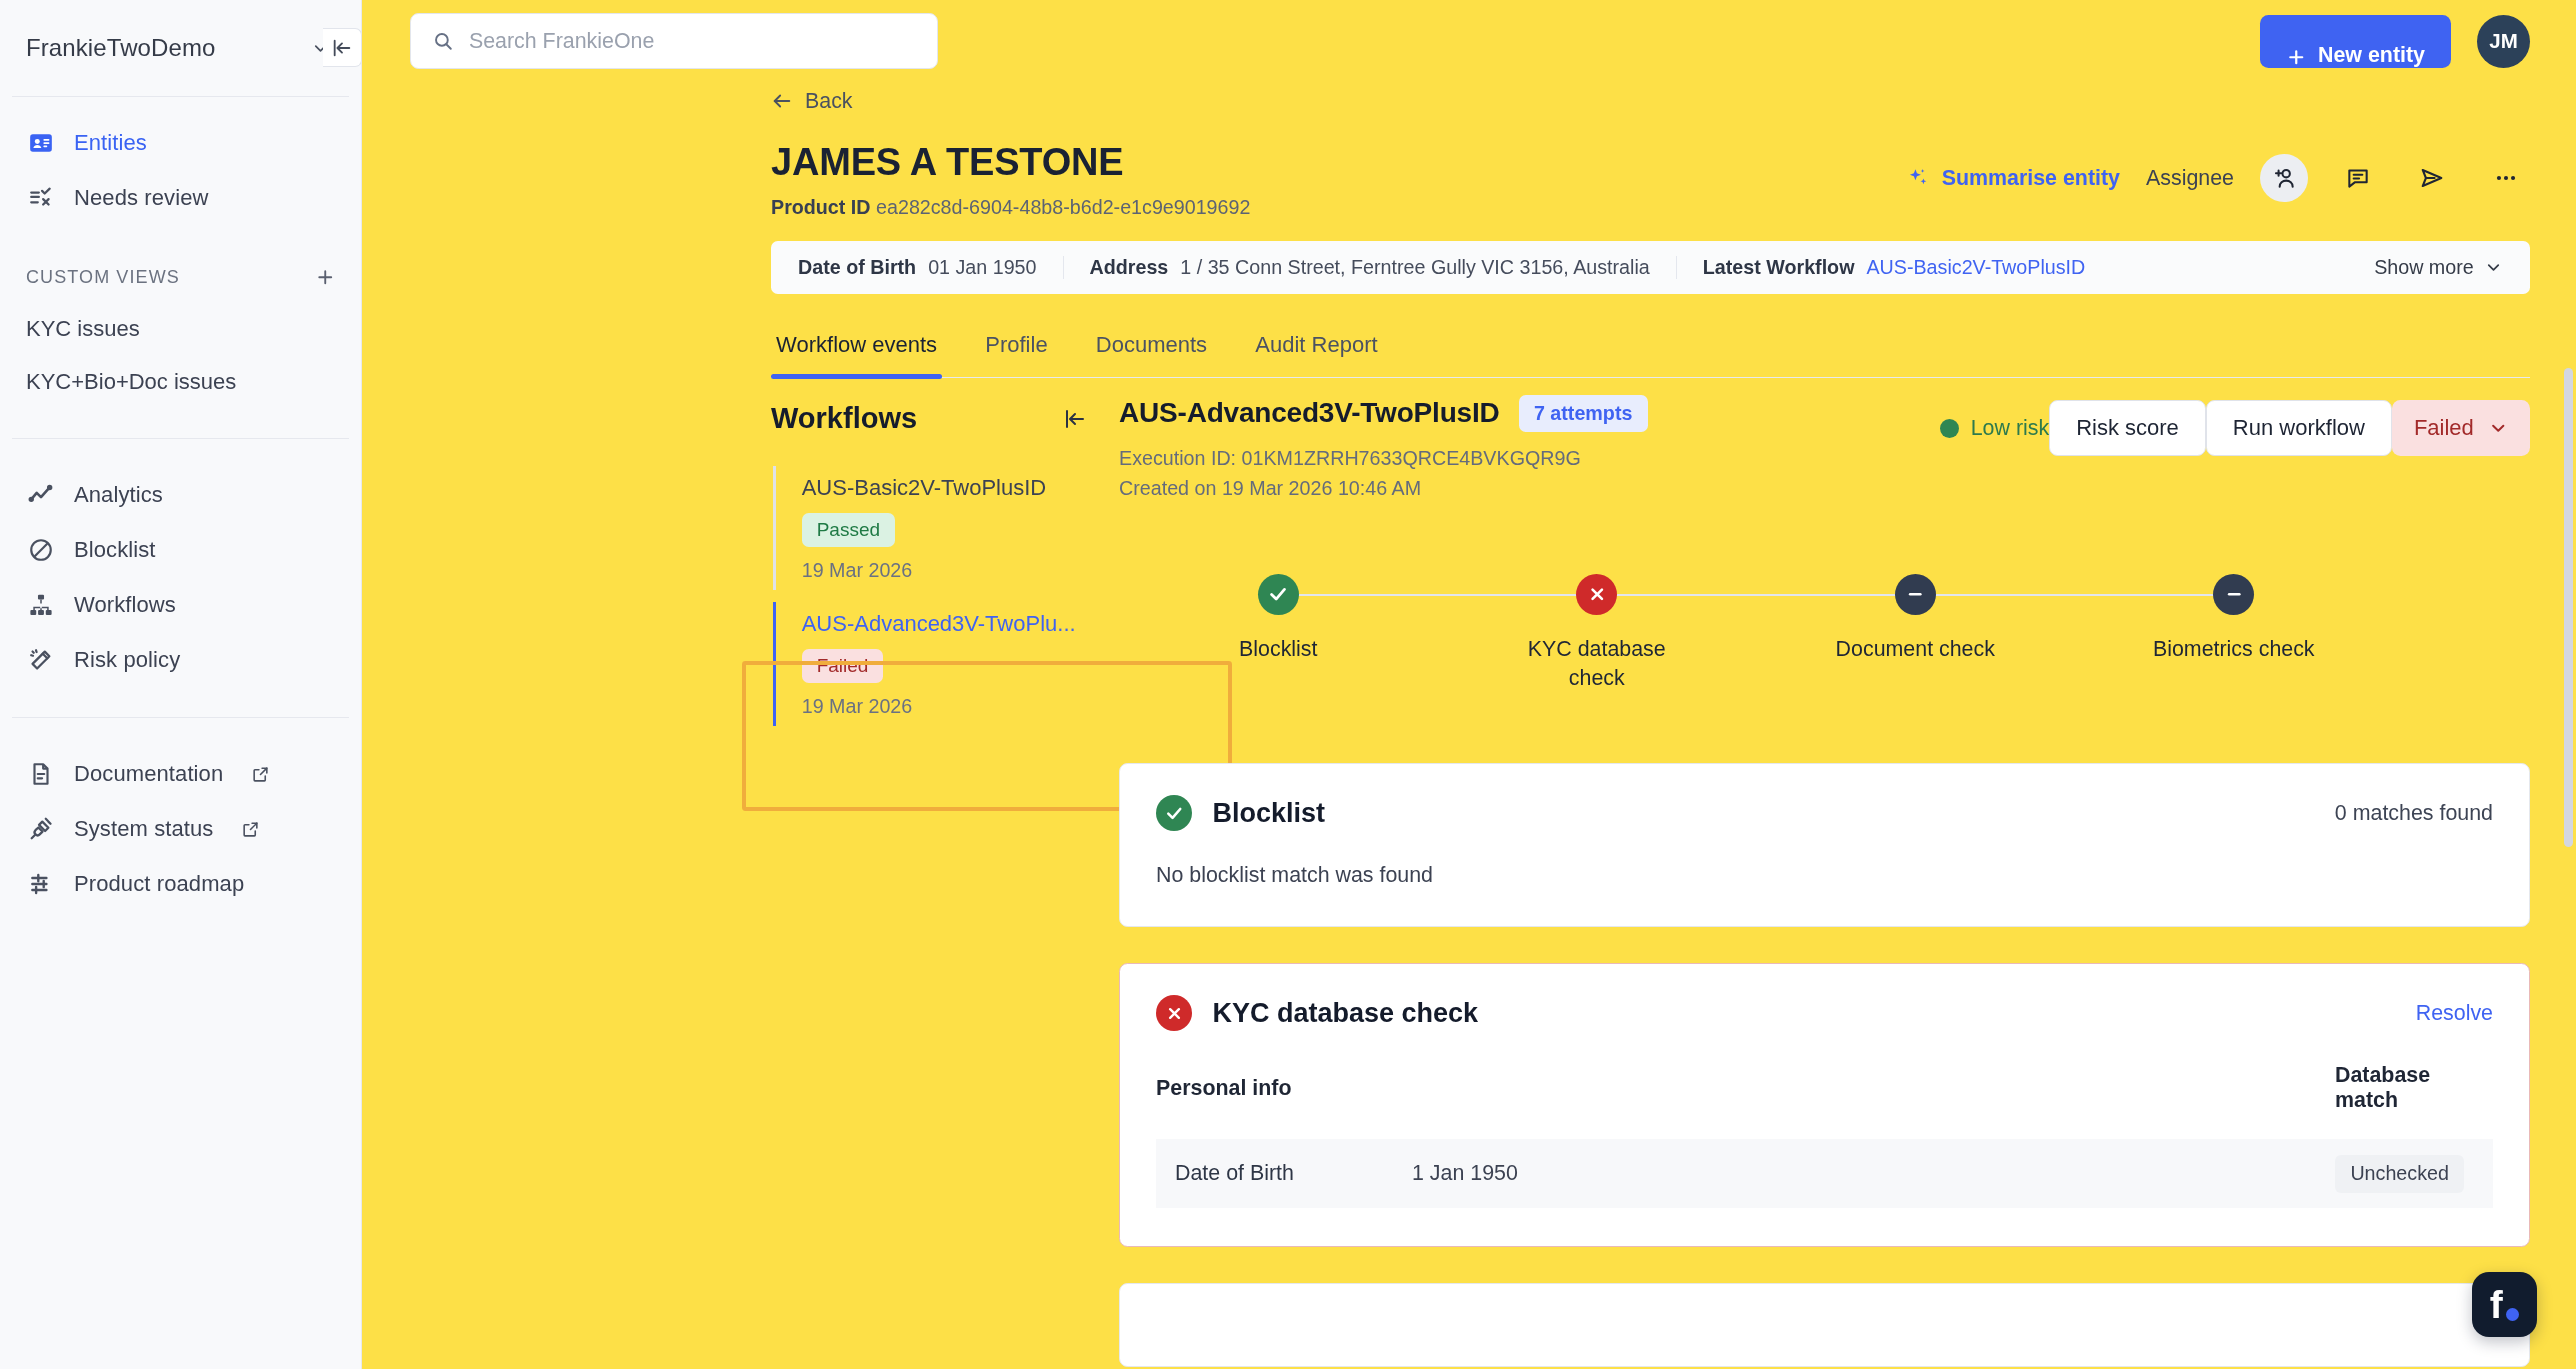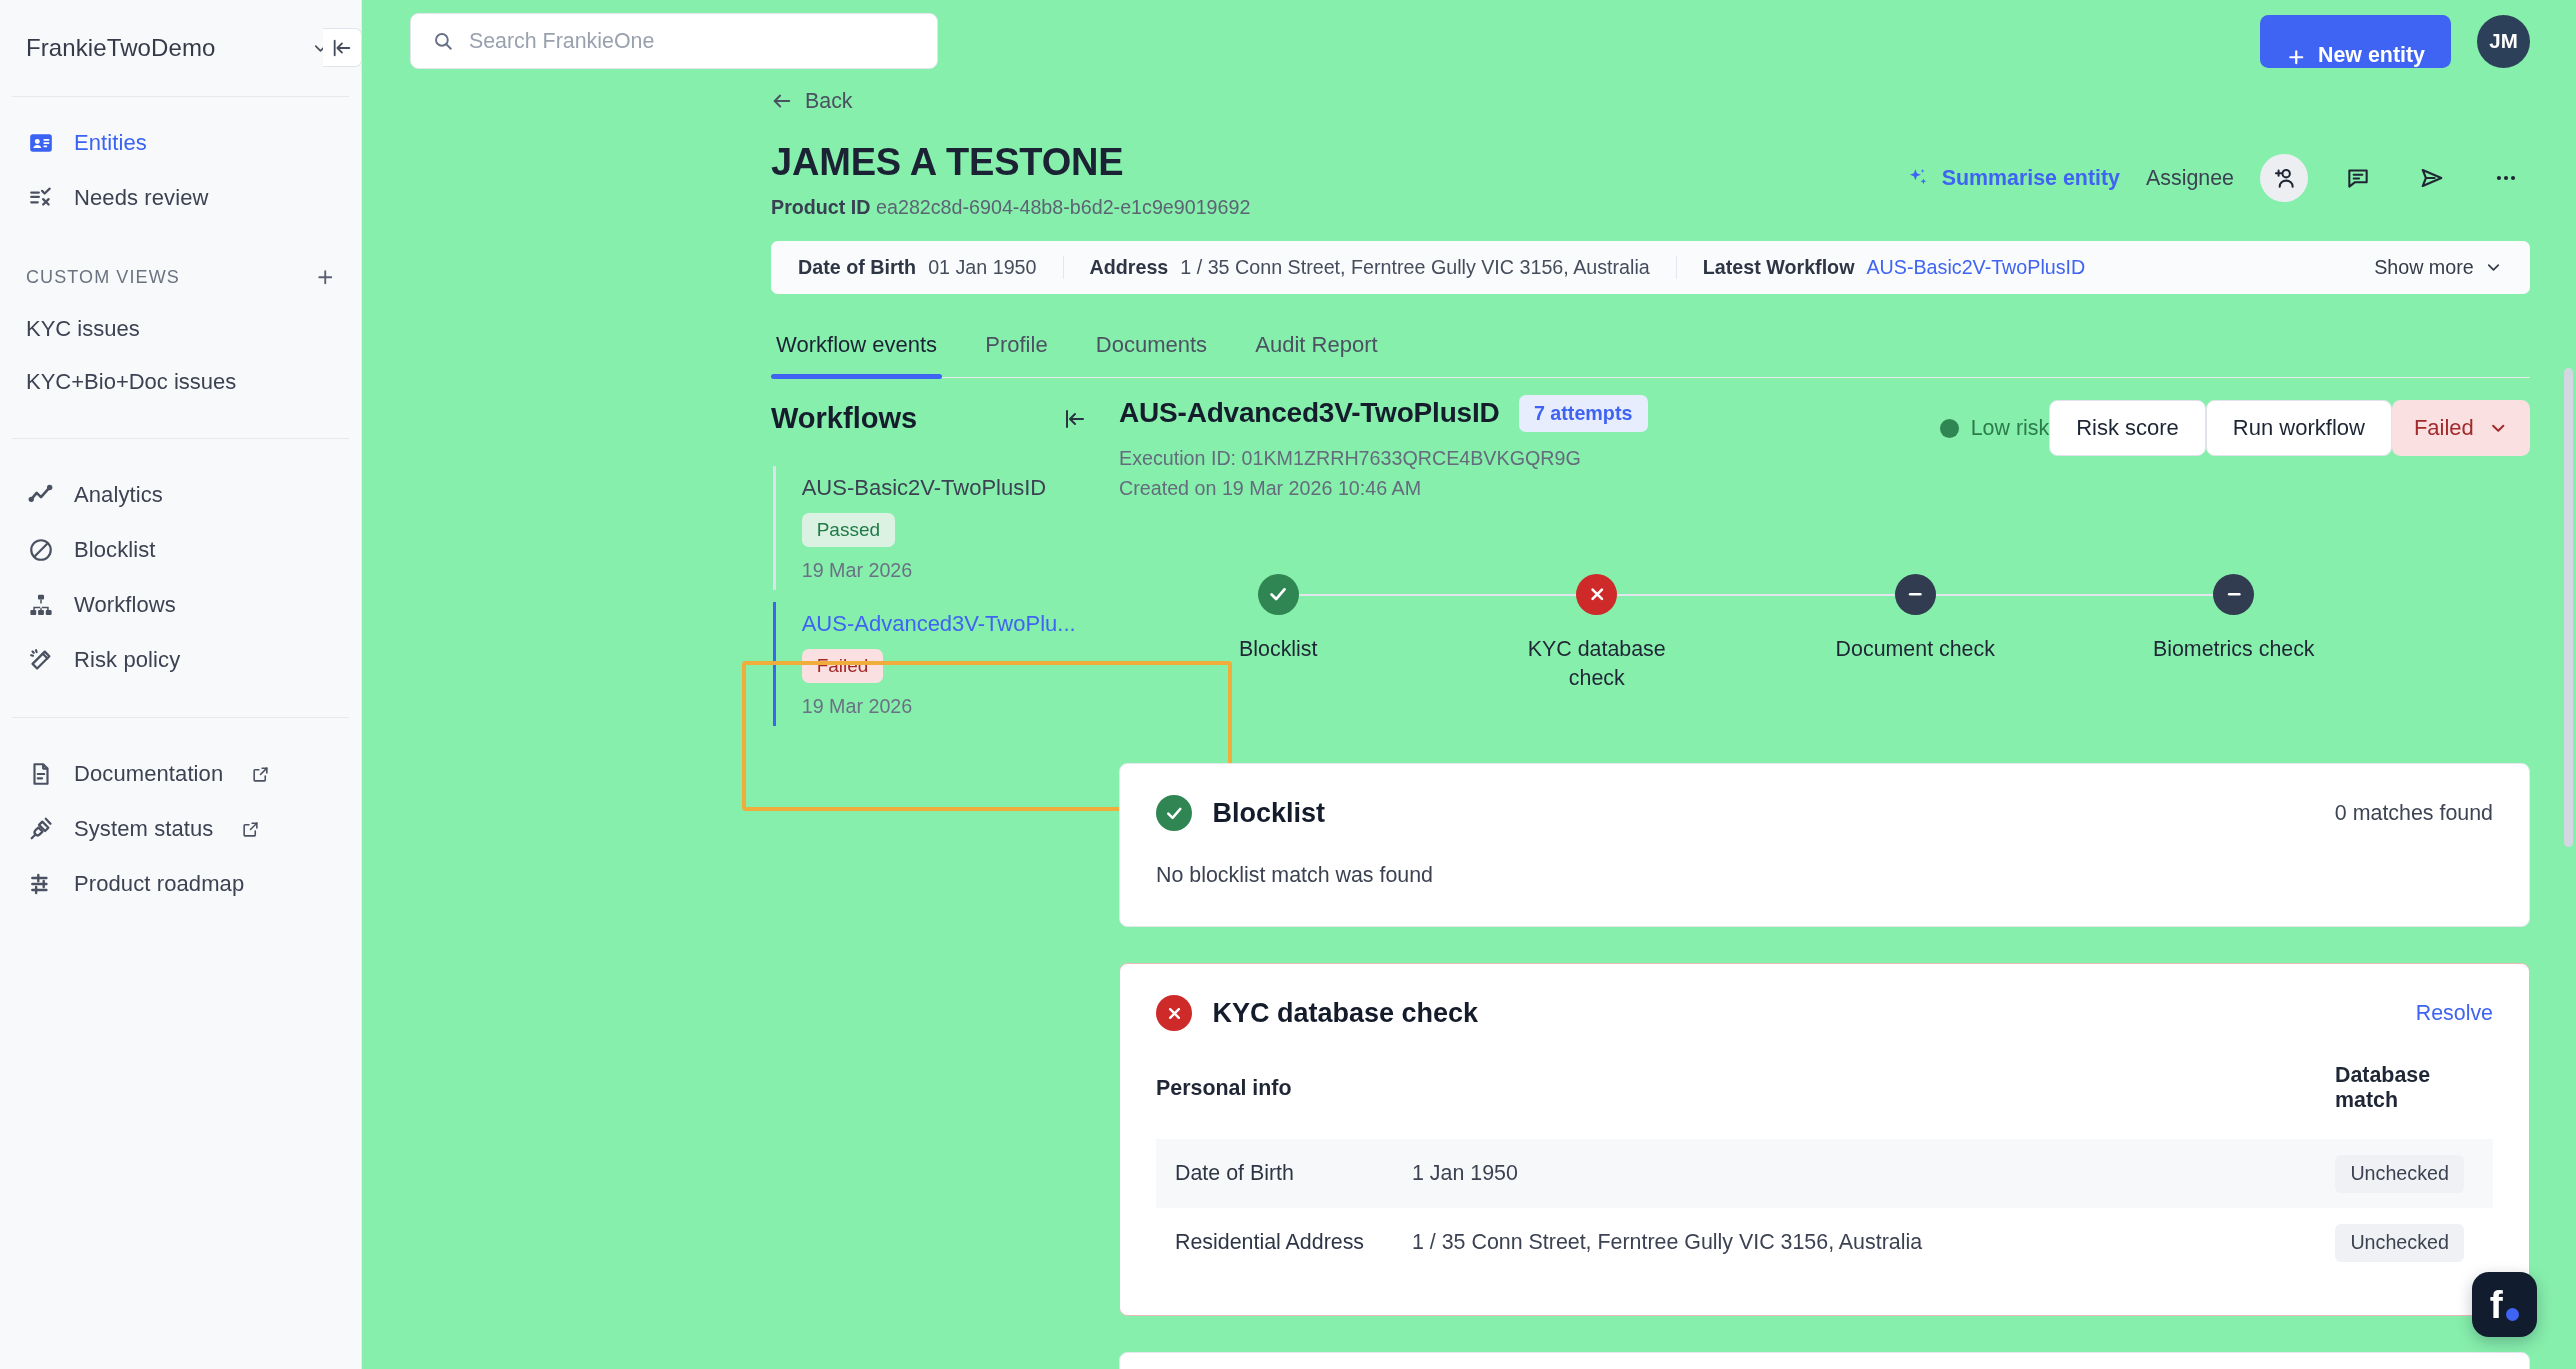--- a/index.html
+++ b/index.html
@@ -54,21 +54,21 @@
 
   .collapse-btn {
     position: absolute; right: -0.9px; top: 28px;
     width: 39px; height: 39px; border: 0.9px solid #e2e5ec; border-left: none;
     border-radius: 0 6.8px 6.8px 0; background: #ffffff;
     display: flex; align-items: center; justify-content: center;
     color: #444b5a; cursor: pointer; z-index: 30;
   }
 
   
-  .main { flex: 1 1 auto; height: 1369px; position: relative; background:#86efac; overflow: hidden; }
+  .main { flex: 1 1 auto; height: 1369px; position: relative; background:#fde047; overflow: hidden; }
 
   .topbar {
     height: 82px; display: flex; align-items: center;
     padding: 0 46px 0 48px; gap: 17px;
   }
   .search-box {
     width: 528px; height: 56px; border: 0.9px solid #e3e6ec; border-radius: 8.5px;
     display: flex; align-items: center; gap: 15.4px; padding: 0 20.5px; background: #fff;
   }
   .search-box .s-ico { color: #667085; display: flex; }
@@ -643,25 +643,20 @@
                 <th class="c2"></th>
                 <th>Database match</th>
               </tr>
             </thead>
             <tbody>
               <tr class="alt">
                 <td class="k">Date of Birth</td>
                 <td>1 Jan 1950</td>
                 <td><span class="chip">Unchecked</span></td>
               </tr>
-              <tr>
-                <td class="k">Residential Address</td>
-                <td>1 / 35 Conn Street, Ferntree Gully VIC 3156, Australia</td>
-                <td><span class="chip">Unchecked</span></td>
-              </tr>
             </tbody>
           </table>
         </div>
 
         <div class="card" style="padding-bottom:51px">
           
         </div>
 
       </div>
     </section>

